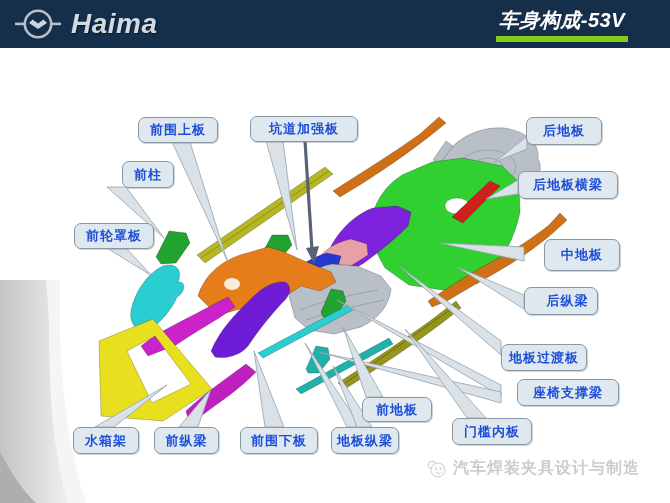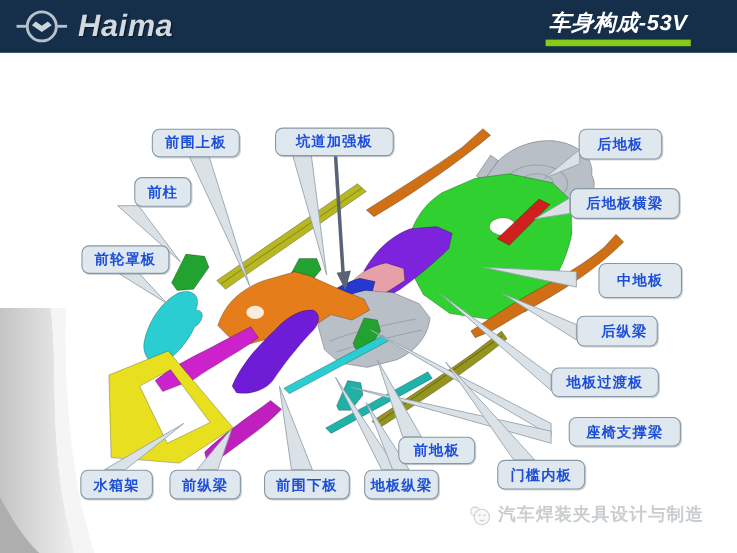--- a/index.html
+++ b/index.html
@@ -136,21 +136,21 @@
   </div>
 
   <div class="callout" style="left:138px;top:117px;width:80px;height:26px;">前围上板</div>
   <div class="callout" style="left:250px;top:116px;width:108px;height:26px;">坑道加强板</div>
   <div class="callout" style="left:526px;top:117px;width:76px;height:28px;">后地板</div>
   <div class="callout" style="left:84px;top:161px;width:52px;height:27px;margin-left:38px;">前柱</div>
   <div class="callout" style="left:518px;top:171px;width:100px;height:28px;">后地板横梁</div>
   <div class="callout" style="left:74px;top:223px;width:80px;height:26px;">前轮罩板</div>
   <div class="callout" style="left:524px;top:239px;width:76px;height:32px;margin-left:20px;">中地板</div>
   <div class="callout" style="left:524px;top:287px;width:74px;height:28px;padding-left:13px;">后纵梁</div>
-  <div class="callout" style="left:501px;top:334px;width:98px;height:27px;">地板过渡板</div>
+  <div class="callout" style="left:501px;top:344px;width:86px;height:27px;">地板过渡板</div>
   <div class="callout" style="left:501px;top:379px;width:102px;height:27px;margin-left:16px;">座椅支撑梁</div>
   <div class="callout" style="left:362px;top:397px;width:70px;height:25px;">前地板</div>
   <div class="callout" style="left:452px;top:418px;width:80px;height:27px;">门槛内板</div>
   <div class="callout" style="left:73px;top:427px;width:66px;height:27px;">水箱架</div>
   <div class="callout" style="left:154px;top:427px;width:65px;height:27px;">前纵梁</div>
   <div class="callout" style="left:240px;top:427px;width:78px;height:27px;">前围下板</div>
   <div class="callout" style="left:331px;top:427px;width:68px;height:27px;">地板纵梁</div>
 
   <div class="watermark">
     <svg width="24" height="22" viewBox="0 0 24 22">

